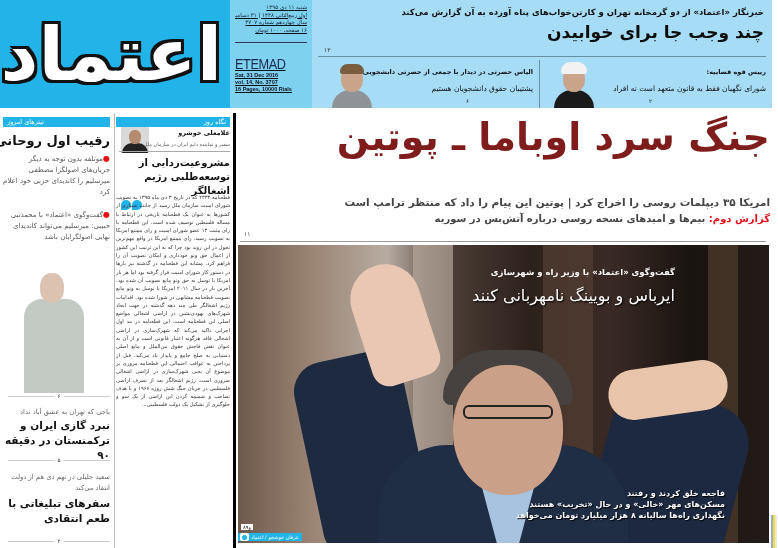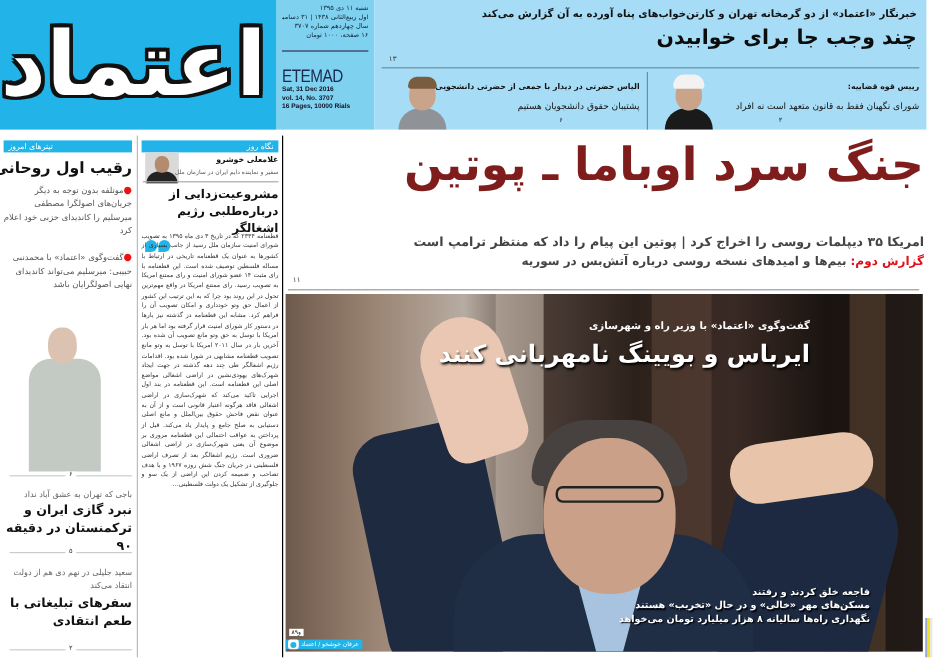--- a/index.html
+++ b/index.html
@@ -5,21 +5,21 @@
   * { box-sizing: border-box; margin: 0; padding: 0; }
   html, body { width: 778px; height: 548px; overflow: hidden; background: #ffffff; }
   body { font-family: "DejaVu Sans", sans-serif; position: relative; color: #111; }
   .rtl { direction: rtl; text-align: right; }
 
   
   #masthead { position: absolute; left: 0; top: 0; width: 778px; height: 108px; }
   #logo-box { position: absolute; left: 0; top: 0; width: 230px; height: 108px; background: #22b4e8; overflow: hidden; }
   #logo-text { position: absolute; left: 8px; top: 2px; width: 214px; height: 104px; font-family: "DejaVu Sans", sans-serif; font-weight: bold; font-size: 74px; line-height: 104px; color: #fff; text-align: center; direction: rtl;
     text-shadow: -3px -3px 0 #111, 3px -3px 0 #111, -3px 3px 0 #111, 3px 3px 0 #111, 0 3px 0 #111, 3px 0 0 #111, -3px 0 0 #111, 0 -3px 0 #111; }
-  #issue-box { position: absolute; left: 230px; top: 0; width: 82px; height: 108px; background: #7fd1f0; padding: 4px 5px; }
+  #issue-box { position: absolute; left: 230px; top: 0; width: 82px; height: 108px; background: #7fd1f0; padding: 4px 5px; text-decoration: underline; }
   .issue-line { font-size: 5.5px; line-height: 7.5px; color: #123; direction: rtl; text-align: right; white-space: nowrap; overflow: hidden; }
   .issue-sep { border-top: 1px solid #335; margin: 1px 0; }
   #etemad-latin { font-family: "Liberation Sans", sans-serif; font-size: 15px; color: #1a2a50; margin-top: 12px; letter-spacing: -0.5px; transform: scaleX(0.85); transform-origin: left; }
   .latin-line { font-family: "Liberation Sans", sans-serif; font-size: 5.5px; line-height: 7px; color: #112; font-weight: bold; }
   #teaser-box { position: absolute; left: 312px; top: 0; width: 460px; height: 108px; background: #a6dcf5; }
   #teaser-kicker { position: absolute; right: 8px; top: 7px; font-size: 8.5px; font-weight: bold; color: #111; white-space: nowrap; }
   #teaser-headline { position: absolute; right: 8px; top: 22px; font-size: 17px; font-weight: bold; color: #0c0c0c; white-space: nowrap; }
   #teaser-num { position: absolute; left: 12px; top: 46px; font-size: 6px; color: #333; }
   #teaser-divider { position: absolute; left: 6px; right: 6px; top: 56px; border-top: 1px solid #6a8fa0; }
   .teaser-story { position: absolute; top: 60px; height: 48px; }
@@ -52,21 +52,21 @@
   #sidebar-sep-1 { position: absolute; left: 8px; right: 4px; top: 283px; border-top: 1px solid #ccc; }
   .page-badge { position: absolute; left: 50%; transform: translateX(-50%); font-size: 5.5px; background: #fff; padding: 0 3px; color: #333; }
   #story-gas-kicker { position: absolute; right: 4px; top: 295px; font-size: 6.8px; color: #666; white-space: nowrap; }
   #story-gas-title { position: absolute; right: 4px; top: 305px; font-size: 10.5px; font-weight: bold; line-height: 15px; width: 110px; }
   #sidebar-sep-2 { position: absolute; left: 8px; right: 4px; top: 347px; border-top: 1px solid #ccc; }
   #story-jalili-kicker { position: absolute; right: 4px; top: 359px; font-size: 6.8px; color: #666; line-height: 11px; width: 110px; }
   #story-jalili-title { position: absolute; right: 4px; top: 383px; font-size: 10.5px; font-weight: bold; line-height: 15px; width: 110px; }
   #sidebar-sep-3 { position: absolute; left: 8px; right: 4px; top: 428px; border-top: 1px solid #ccc; }
 
   
-  #commentary { position: absolute; left: 116px; top: 113px; width: 120px; height: 435px; border-right: 1px solid #000000; }
+  #commentary { position: absolute; left: 116px; top: 113px; width: 120px; height: 435px; border-right: 3px solid #000000; }
   #comm-tag { position: absolute; right: 3px; top: 4px; width: 114px; background: #22b4e8; color: #fff; font-size: 6.5px; padding: 1px 4px; text-align: right; }
   #comm-photo { position: absolute; left: 5px; top: 14px; width: 28px; height: 26px; background: #d9d9d9; overflow: hidden; }
   #comm-photo .head { position: absolute; left: 8px; top: 3px; width: 12px; height: 14px; border-radius: 45%; background: #b38b6f; }
   #comm-photo .body { position: absolute; left: 1px; bottom: 0; width: 26px; height: 10px; border-radius: 10px 10px 0 0; background: #222; }
   #comm-author { position: absolute; right: 3px; top: 16px; font-size: 6.5px; font-weight: bold; white-space: nowrap; }
   #comm-role { position: absolute; right: 3px; top: 28px; font-size: 5px; color: #555; white-space: nowrap; }
   #comm-sep { position: absolute; left: 3px; right: 3px; top: 38px; border-top: 1px solid #aaa; }
   #comm-title { position: absolute; right: 3px; top: 43px; width: 114px; font-size: 10px; font-weight: bold; line-height: 14px; }
   #quote-icon { position: absolute; left: 5px; top: 82px; width: 22px; height: 10px; }
   #quote-icon span { display: inline-block; width: 10px; height: 10px; border-radius: 50% 50% 50% 0; background: #22b4e8; margin-right: 1px; }
@@ -87,21 +87,21 @@
   #photo-hand-left { position: absolute; left: 120px; top: 18px; width: 70px; height: 120px; border-radius: 40px 40px 20px 20px; background: #e9c7b3; transform: rotate(-18deg); }
   #photo-hand-right { position: absolute; left: 370px; top: 120px; width: 120px; height: 50px; border-radius: 30px; background: #e7c4aa; transform: rotate(-8deg); }
   #photo-arm-left { position: absolute; left: 70px; top: 110px; width: 110px; height: 200px; border-radius: 30px; background: #1d2a3f; transform: rotate(-12deg); }
   #photo-arm-right { position: absolute; left: 360px; top: 150px; width: 140px; height: 170px; border-radius: 40px; background: #1c2940; transform: rotate(15deg); }
   #photo-torso { position: absolute; left: 140px; top: 200px; width: 250px; height: 140px; border-radius: 70px 70px 0 0; background: #1f2d45; }
   #photo-shirt { position: absolute; left: 230px; top: 220px; width: 80px; height: 90px; background: #a7c3e0; clip-path: polygon(10% 0, 90% 0, 60% 100%, 40% 100%); }
   #photo-face { position: absolute; left: 215px; top: 120px; width: 110px; height: 130px; border-radius: 48%; background: #caa088; }
   #photo-hair { position: absolute; left: 205px; top: 105px; width: 130px; height: 55px; border-radius: 60px 60px 10px 10px; background: #47423f; }
   #photo-glasses { position: absolute; left: 225px; top: 160px; width: 90px; height: 14px; border: 2px solid #222; border-radius: 6px; }
   #photo-kicker { position: absolute; right: 94px; top: 22px; font-size: 8.5px; font-weight: bold; color: #fff; white-space: nowrap; }
-  #photo-title { position: absolute; right: 94px; top: 40px; font-size: 20px; font-weight: bold; color: #fff; line-height: 21px; text-shadow: 1px 1px 2px #000; white-space: nowrap; }
+  #photo-title { position: absolute; right: 94px; top: 40px; font-size: 16px; font-weight: normal; color: #fff; line-height: 21px; text-shadow: 1px 1px 2px #000; white-space: nowrap; }
   #photo-caption { position: absolute; right: 44px; bottom: 22px; font-size: 8px; font-weight: bold; color: #fff; line-height: 11px; text-shadow: 1px 1px 1px #000; white-space: nowrap; }
   #photo-credit { position: absolute; left: 0; bottom: 2px; background: #22b4e8; color: #fff; font-size: 5px; padding: 1px 3px 1px 13px; }
   #camera-icon { position: absolute; left: 2px; bottom: 2px; width: 9px; height: 8px; border-radius: 2px; background: #fff; }
   #camera-icon::after { content: ""; position: absolute; left: 2px; top: 1.5px; width: 5px; height: 5px; border-radius: 50%; background: #22b4e8; }
   #photo-page { position: absolute; left: 3px; bottom: 13px; background: #fff; color: #111; font-size: 5px; padding: 0 2px; }
 
   
   #edge-strip { position: absolute; left: 771px; top: 515px; width: 7px; height: 33px; }
   #edge-strip span { display: inline-block; width: 2px; height: 33px; }
 </style>
@@ -182,21 +182,21 @@
 
 <div id="commentary">
   <div id="comm-tag">نگاه روز</div>
   <div id="comm-photo">
     <div class="body"></div>
     <div class="head"></div>
   </div>
   <div id="comm-author" class="rtl">غلامعلی خوشرو</div>
   <div id="comm-role" class="rtl">سفیر و نماینده دایم ایران در سازمان ملل</div>
   <div id="comm-sep"></div>
-  <div id="comm-title" class="rtl">مشروعیت‌زدایی از درباره‌طلبی رژیم اشغالگر</div>
+  <div id="comm-title" class="rtl">مشروعیت‌زدایی از توسعه‌طلبی رژیم اشغالگر</div>
   <div id="quote-icon"><span></span><span></span></div>
   <div id="comm-body" class="rtl">قطعنامه ۲۳۳۴ که در تاریخ ۳ دی ماه ۱۳۹۵ به تصویب شورای امنیت سازمان ملل رسید از جانب بسیاری از کشورها به عنوان یک قطعنامه تاریخی در ارتباط با مساله فلسطین توصیف شده است. این قطعنامه با رای مثبت ۱۴ عضو شورای امنیت و رای ممتنع امریکا به تصویب رسید. رای ممتنع امریکا در واقع مهم‌ترین تحول در این روند بود چرا که به این ترتیب این کشور از اعمال حق وتو خودداری و امکان تصویب آن را فراهم کرد. مشابه این قطعنامه در گذشته نیز بارها در دستور کار شورای امنیت قرار گرفته بود اما هر بار امریکا با توسل به حق وتو مانع تصویب آن شده بود. آخرین بار در سال ۲۰۱۱ امریکا با توسل به وتو مانع تصویب قطعنامه مشابهی در شورا شده بود. اقدامات رژیم اشغالگر طی چند دهه گذشته در جهت ایجاد شهرک‌های یهودی‌نشین در اراضی اشغالی مواضع اصلی این قطعنامه است. این قطعنامه در بند اول اجرایی تاکید می‌کند که شهرک‌سازی در اراضی اشغالی فاقد هرگونه اعتبار قانونی است و از آن به عنوان نقض فاحش حقوق بین‌الملل و مانع اصلی دستیابی به صلح جامع و پایدار یاد می‌کند. قبل از پرداختن به عواقب احتمالی این قطعنامه مروری بر موضوع آن یعنی شهرک‌سازی در اراضی اشغالی ضروری است. رژیم اشغالگر بعد از تصرف اراضی فلسطینی در جریان جنگ شش روزه ۱۹۶۷ و با هدف تصاحب و ضمیمه کردن این اراضی از یک سو و جلوگیری از تشکیل یک دولت فلسطینی...</div>
 </div>
 
 <div id="main-headline" class="rtl">جنگ سرد اوباما ـ پوتین</div>
 <div id="sub-1" class="rtl">امریکا ۳۵ دیپلمات روسی را اخراج کرد | پوتین این پیام را داد که منتظر ترامپ است</div>
 <div id="sub-2" class="rtl">
   <span id="sub-2-label">گزارش دوم:</span><span> بیم‌ها و امیدهای نسخه روسی درباره آتش‌بس در سوریه</span>
 </div>
 <div id="main-page-num">۱۱</div>

